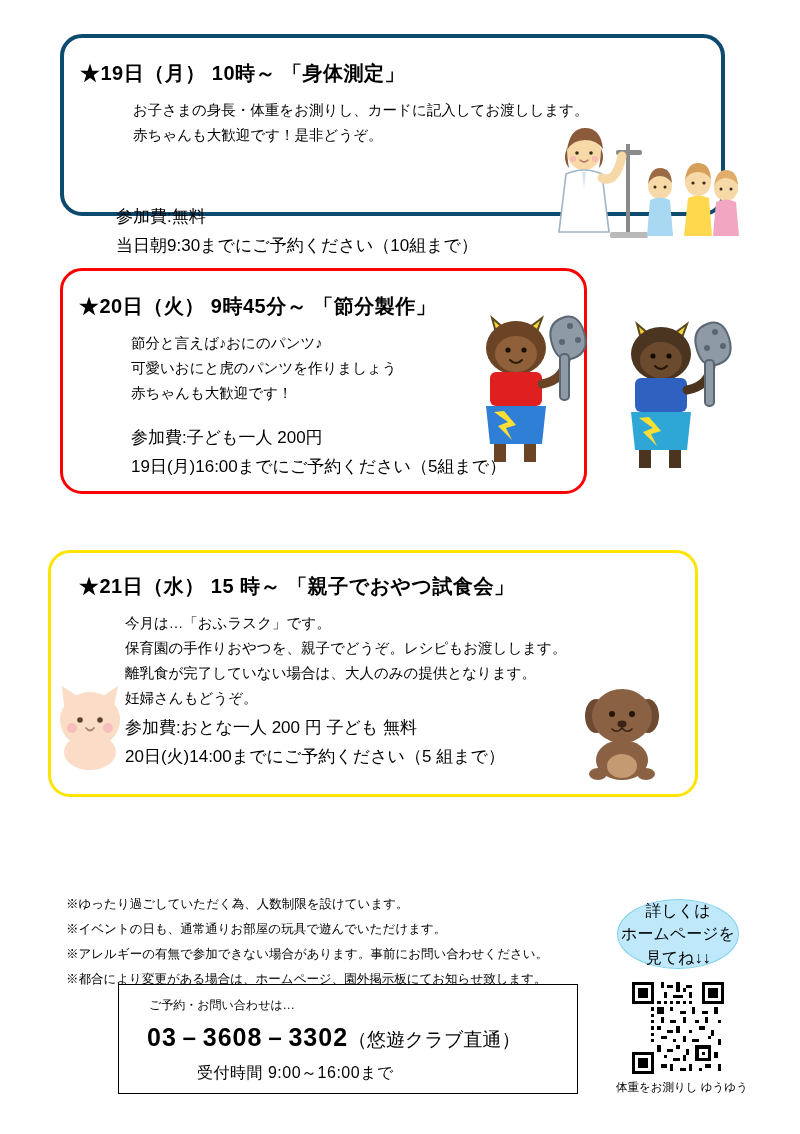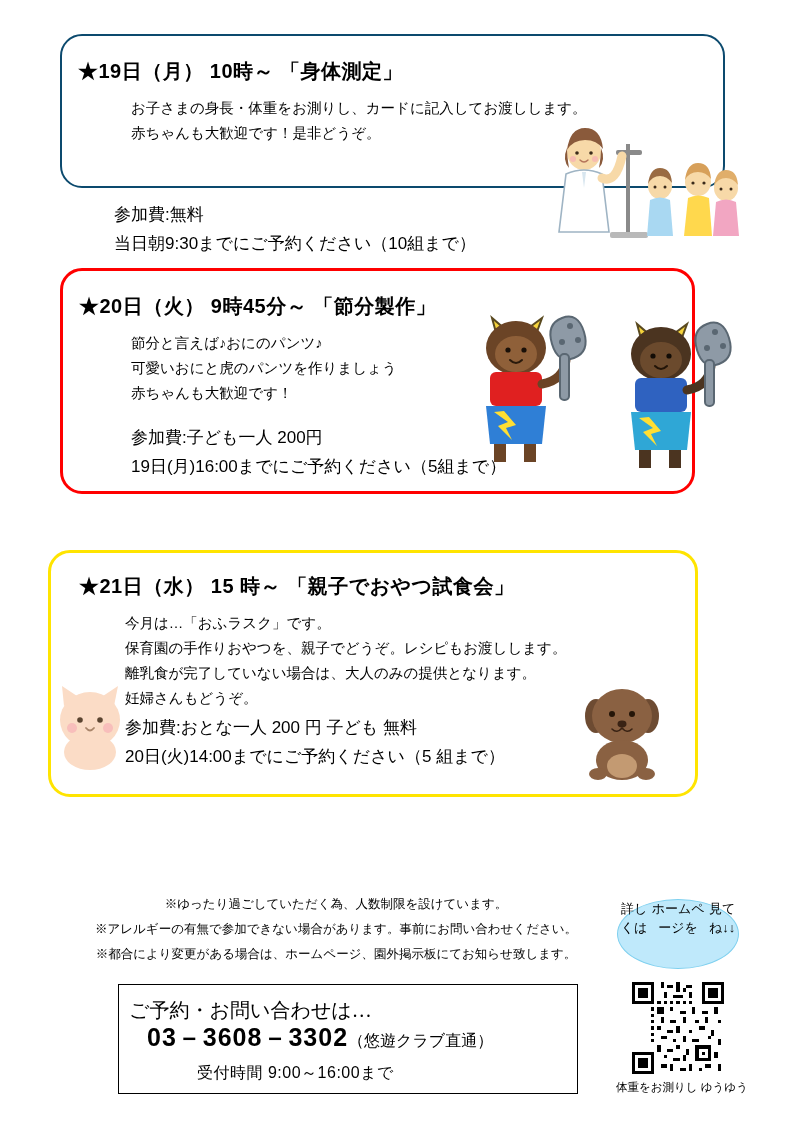--- a/index.html
+++ b/index.html
@@ -24,27 +24,27 @@
   .card {
     position: absolute;
     box-sizing: border-box;
     border-radius: 22px;
     background: transparent;
   }
   .card-blue {
     left: 60px;
     top: 34px;
     width: 665px;
-    height: 154px;
-    border: 2px solid #0c4a6e;
+    height: 182px;
+    border: 4px solid #0c4a6e;
   }
   .card-red {
     left: 60px;
     top: 268px;
-    width: 635px;
+    width: 527px;
     height: 226px;
     border: 3px solid #ff0000;
   }
   .card-yellow {
     left: 48px;
     top: 542px;
     width: 650px;
     height: 247px;
     border: 3px solid #ffe400;
     margin-top: 8px;
@@ -89,52 +89,51 @@
     font-weight: bold;
     letter-spacing: 1px;
   }
   .notes {
     position: absolute;
     left: 66px;
     top: 892px;
     width: 540px;
     font-size: 12.5px;
     line-height: 2.0;
-    text-align: center;
   }
   .notes div { white-space: nowrap; }
 
   
   .contact-box {
     position: absolute;
     left: 118px;
     top: 984px;
     width: 460px;
     height: 110px;
     border: 1.5px solid #000;
     box-sizing: border-box;
   }
   .contact-lead {
     position: absolute;
-    left: 10px;
+    left: 30px;
     top: 12px;
-    font-size: 20px;
+    font-size: 12px;
     font-family: Liberation Serif, serif;
   }
   .contact-phone {
     position: absolute;
     left: 28px;
     top: 36px;
     font-size: 25px;
     font-weight: bold;
     letter-spacing: 1px;
     white-space: nowrap;
   }
   .contact-phone .suffix {
-    font-size: 16px;
+    font-size: 19px;
     font-weight: normal;
     letter-spacing: 0;
   }
   .contact-hours {
     position: absolute;
     left: 78px;
     top: 78px;
     font-size: 16px;
     letter-spacing: 0.5px;
   }
@@ -143,24 +142,24 @@
   .hp-bubble {
     position: absolute;
     left: 617px;
     top: 899px;
     width: 120px;
     height: 68px;
     border-radius: 50% / 50%;
     background: #bfe9fb;
     border: 1.5px solid #7fd0ef;
     display: flex;
-    flex-direction: row;
-    align-items: flex-start;
+    flex-direction: column;
+    align-items: center;
     justify-content: center;
-    font-size: 13px;
+    font-size: 16px;
     line-height: 1.45;
     color: #000;
     text-align: center;
   }
   .qr {
     position: absolute;
     left: 632px;
     top: 982px;
     width: 92px;
     height: 92px;
@@ -321,20 +320,21 @@
     <path d="M46 50 q-5 6 -10 1 M46 50 q5 6 10 1" stroke="#3a2314" stroke-width="1.6" fill="none" stroke-linecap="round"></path>
     <ellipse cx="46" cy="82" rx="26" ry="20" fill="#8a6142"></ellipse>
     <ellipse cx="46" cy="88" rx="15" ry="12" fill="#c39a72"></ellipse>
     <ellipse cx="22" cy="96" rx="9" ry="6" fill="#8a6142"></ellipse>
     <ellipse cx="70" cy="96" rx="9" ry="6" fill="#8a6142"></ellipse>
   </svg>
 
 
   <div class="notes">
     <div>※ゆったり過ごしていただく為、人数制限を設けています。</div>
+    <div>※イベントの日も、通常通りお部屋の玩具で遊んでいただけます。</div>
     <div>※アレルギーの有無で参加できない場合があります。事前にお問い合わせください。</div>
     <div>※都合により変更がある場合は、ホームページ、園外掲示板にてお知らせ致します。</div>
   </div>
 
   <div class="contact-box">
     <div class="contact-lead">ご予約・お問い合わせは…</div>
     <div class="contact-phone">
       <span>03－3608－3302</span><span class="suffix">（悠遊クラブ直通）</span>
     </div>
     <div class="contact-hours">受付時間 9:00～16:00まで</div>

